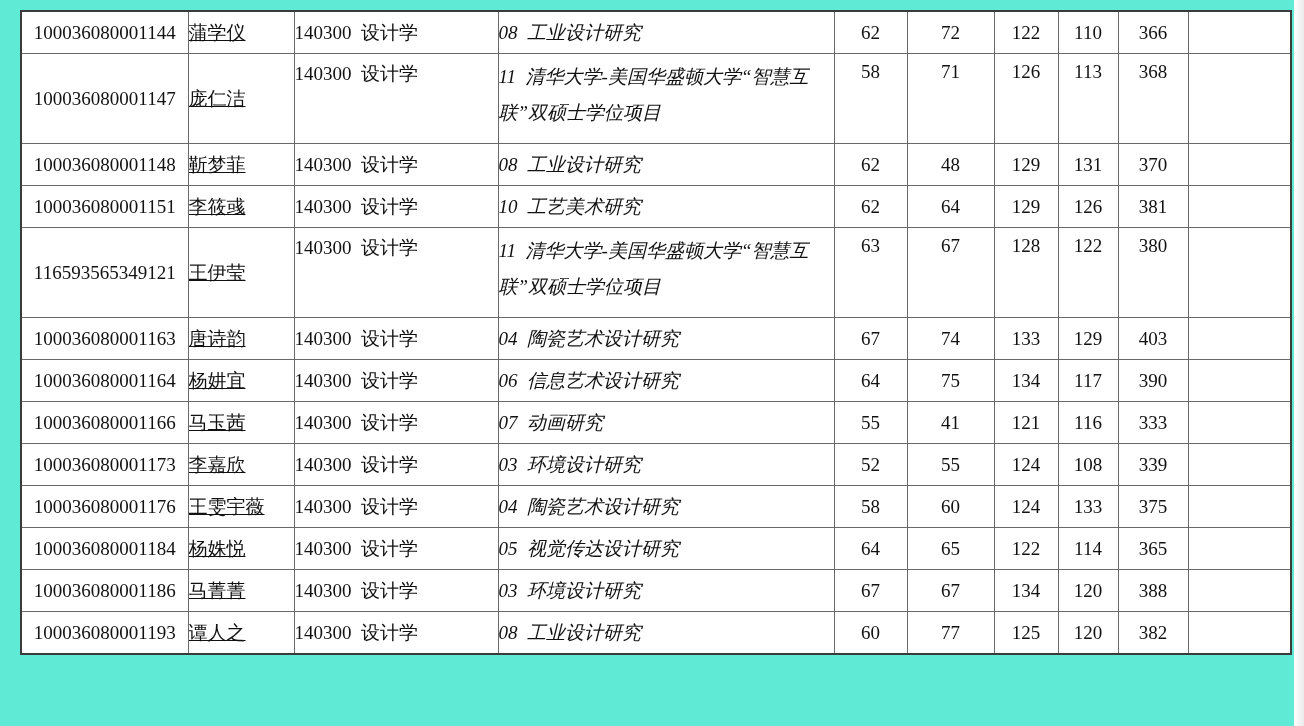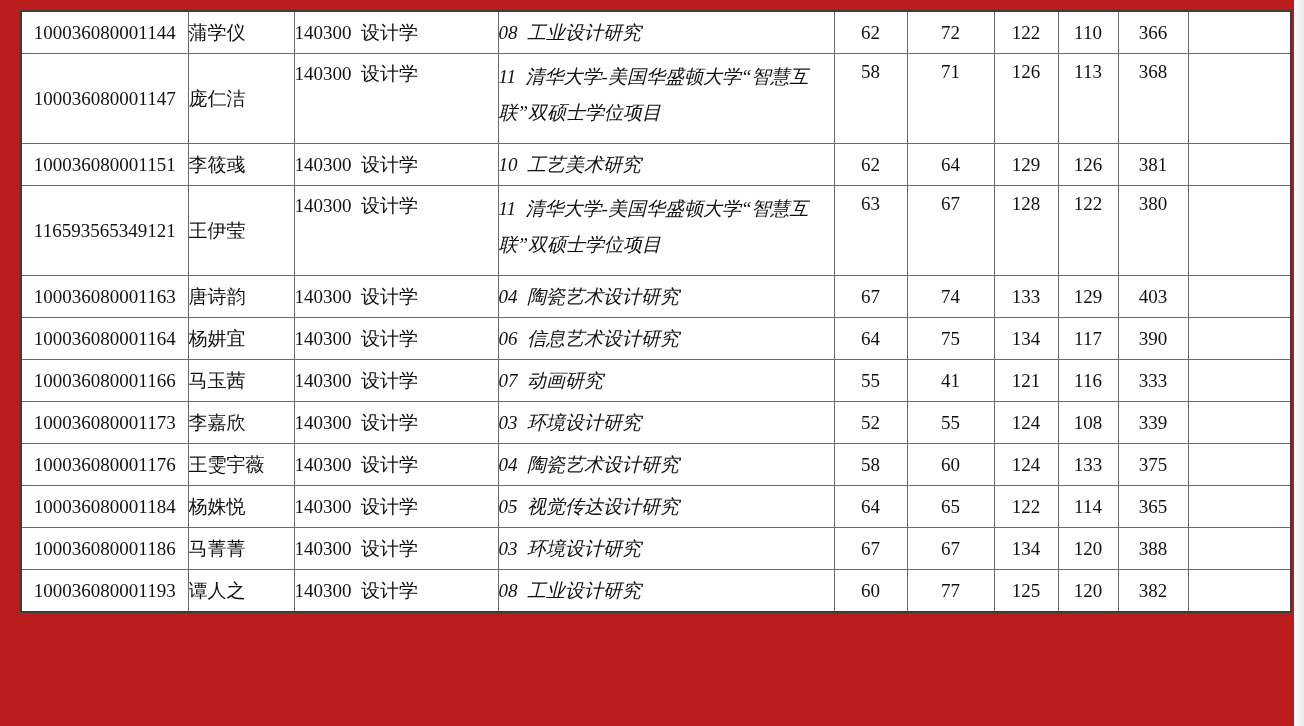--- a/index.html
+++ b/index.html
@@ -5,21 +5,21 @@
   html, body {
     margin: 0;
     padding: 0;
     background: #ffffff;
     font-family: "Liberation Serif", "DejaVu Serif", serif;
   }
   .page {
     position: relative;
     width: 1304px;
     height: 726px;
-    background: #b91c1c;
+    background: #5eead4;
     overflow: hidden;
   }
   table.score-table {
     position: absolute;
     left: 20px;
     top: 10px;
     border-collapse: collapse;
     table-layout: fixed;
     background: #ffffff;
     border: 2px solid #3b3b3b;
@@ -28,21 +28,21 @@
   }
   table.score-table td {
     border: 1px solid #6a6a6a;
     height: 41px;
     padding: 0;
     vertical-align: middle;
     overflow: hidden;
   }
   td.c { text-align: center; }
   td.l { text-align: left; }
-  td.name-cell { padding-left: 12px; }
+  td.name-cell { padding-left: 12px; text-decoration: underline; }
   td.major-cell { padding-left: 13px; white-space: pre-wrap; }
   td.dir-cell {
     padding-left: 8px;
     padding-right: 40px;
     white-space: pre-wrap;
     line-height: 36px;
     font-style: italic;
   }
   tr.tall td { height: 82px; }
   tr.tall td.vt {
@@ -98,20 +98,32 @@
     <td class="l major-cell vt">140300  设计学</td>
     <td class="l dir-cell">11  清华大学-美国华盛顿大学“智慧互联”双硕士学位项目</td>
     <td class="c vt">58</td>
     <td class="c vt">71</td>
     <td class="c vt">126</td>
     <td class="c vt">113</td>
     <td class="c vt">368</td>
     <td class="c vt"></td>
   </tr>
         <tr>
+    <td class="c id-cell">100036080001148</td>
+    <td class="l name-cell">靳梦菲</td>
+    <td class="l major-cell vt">140300  设计学</td>
+    <td class="l dir-cell">08  工业设计研究</td>
+    <td class="c vt">62</td>
+    <td class="c vt">48</td>
+    <td class="c vt">129</td>
+    <td class="c vt">131</td>
+    <td class="c vt">370</td>
+    <td class="c vt"></td>
+  </tr>
+        <tr>
     <td class="c id-cell">100036080001151</td>
     <td class="l name-cell">李筱彧</td>
     <td class="l major-cell vt">140300  设计学</td>
     <td class="l dir-cell">10  工艺美术研究</td>
     <td class="c vt">62</td>
     <td class="c vt">64</td>
     <td class="c vt">129</td>
     <td class="c vt">126</td>
     <td class="c vt">381</td>
     <td class="c vt"></td>

